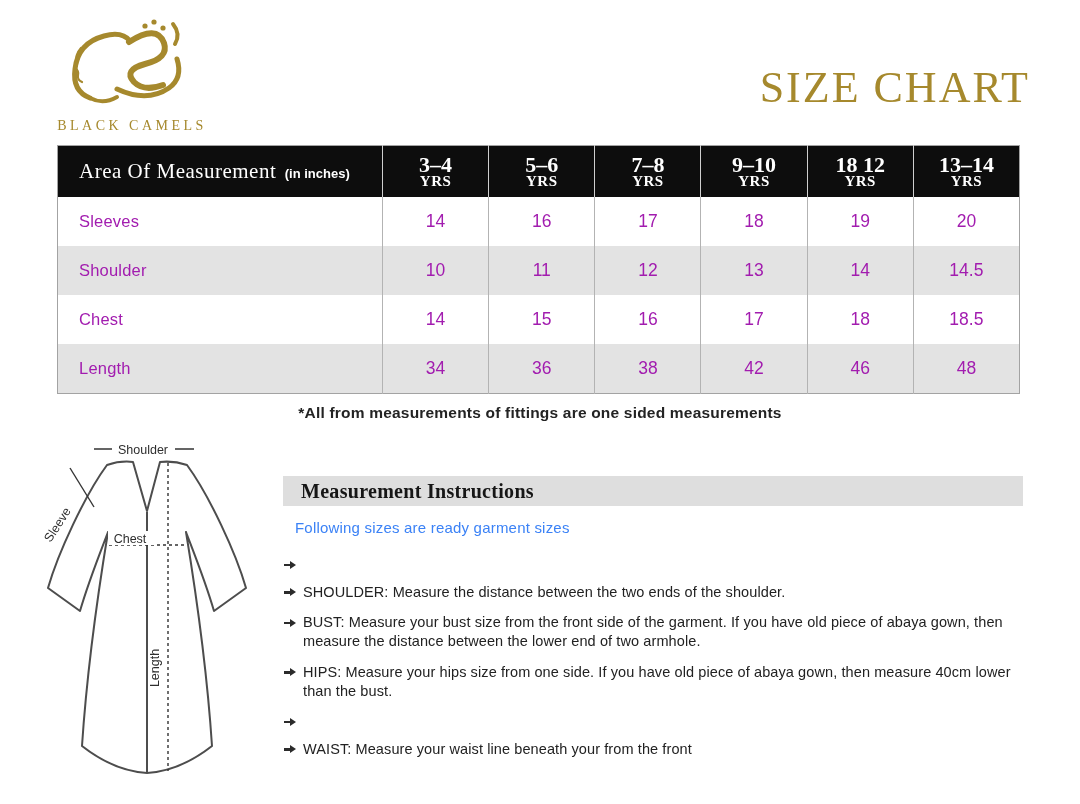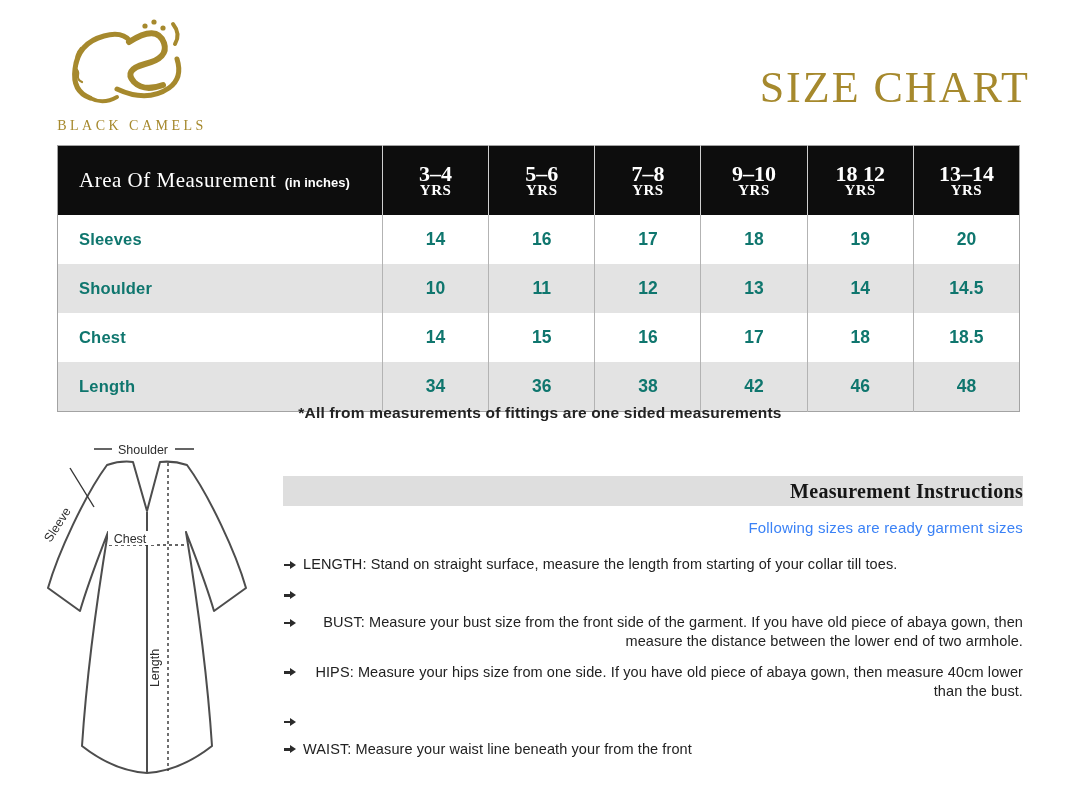--- a/index.html
+++ b/index.html
@@ -53,21 +53,21 @@
     table-layout: fixed;
     border: 1px solid #a3a3a3;
   }
   table.size-table col.area-col { width: 325px; }
   table.size-table th {
     background: #0d0d0d;
     color: #ffffff;
     height: 51px;
     border-left: 1px solid #cfcfcf;
     vertical-align: middle;
-    padding: 9px;
+    padding: 0;
   }
   table.size-table th:first-child { border-left: none; text-align: left; padding-left: 21px; }
   .area-header-main {
     font-family: "Liberation Serif", "DejaVu Serif", serif;
     font-size: 21px;
     font-weight: 400;
     letter-spacing: 0.5px;
   }
   .area-header-sub {
     font-family: "Liberation Sans", sans-serif;
@@ -84,23 +84,23 @@
   .col-unit {
     font-family: "Liberation Serif", "DejaVu Serif", serif;
     font-size: 15px;
     line-height: 13px;
     text-align: center;
     letter-spacing: 0.5px;
   }
   table.size-table td {
     height: 49px;
     text-align: center;
-    font-weight: bold;
+    font-weight: normal;
     font-size: 17.5px;
-    color: #0f766e;
+    color: #a21caf;
     border-left: 1px solid #b3b3b3;
     padding: 0;
   }
   table.size-table td.row-label {
     text-align: left;
     padding-left: 21px;
     font-size: 16.5px;
     border-left: none;
     letter-spacing: 0.2px;
   }
@@ -126,21 +126,20 @@
     font-size: 12.5px;
     fill: #2e2e2e;
   }
 
   
   .instructions {
     position: absolute;
     left: 283px;
     top: 476px;
     width: 740px;
-    text-align: right;
   }
   .instructions-banner {
     background: #dedede;
     height: 30px;
     line-height: 30px;
     padding-left: 18px;
     font-family: "Liberation Serif", "DejaVu Serif", serif;
     font-size: 20px;
     font-weight: 600;
     color: #161616;
@@ -329,24 +328,24 @@
       <text transform="translate(129,233) rotate(-90)" text-anchor="middle">Length</text>
     </svg>
   </div>
 
   <div class="instructions">
     <div class="instructions-banner">Measurement Instructions</div>
     <div class="instructions-sub">Following sizes are ready garment sizes</div>
     <ul class="instructions-list">
       <li>
         <span class="arrow-icon"></span>
-        <span>LENGTH: Stand on straight surface, measure the length from starting of your collar till toes.</span>
-      </li>
-      <li>
-        <span class="arrow-icon"></span>
+      </li>
+      <li>
+        <span class="arrow-icon"></span>
+        <span>SHOULDER: Measure the distance between the two ends of the shoulder.</span>
       </li>
       <li>
         <span class="arrow-icon"></span>
         <span>BUST: Measure your bust size from the front side of the garment. If you have old piece of abaya gown, then measure the distance between the lower end of two armhole.</span>
       </li>
       <li>
         <span class="arrow-icon"></span>
         <span>HIPS: Measure your hips size from one side. If you have old piece of abaya gown, then measure 40cm lower than the bust.</span>
       </li>
       <li>

